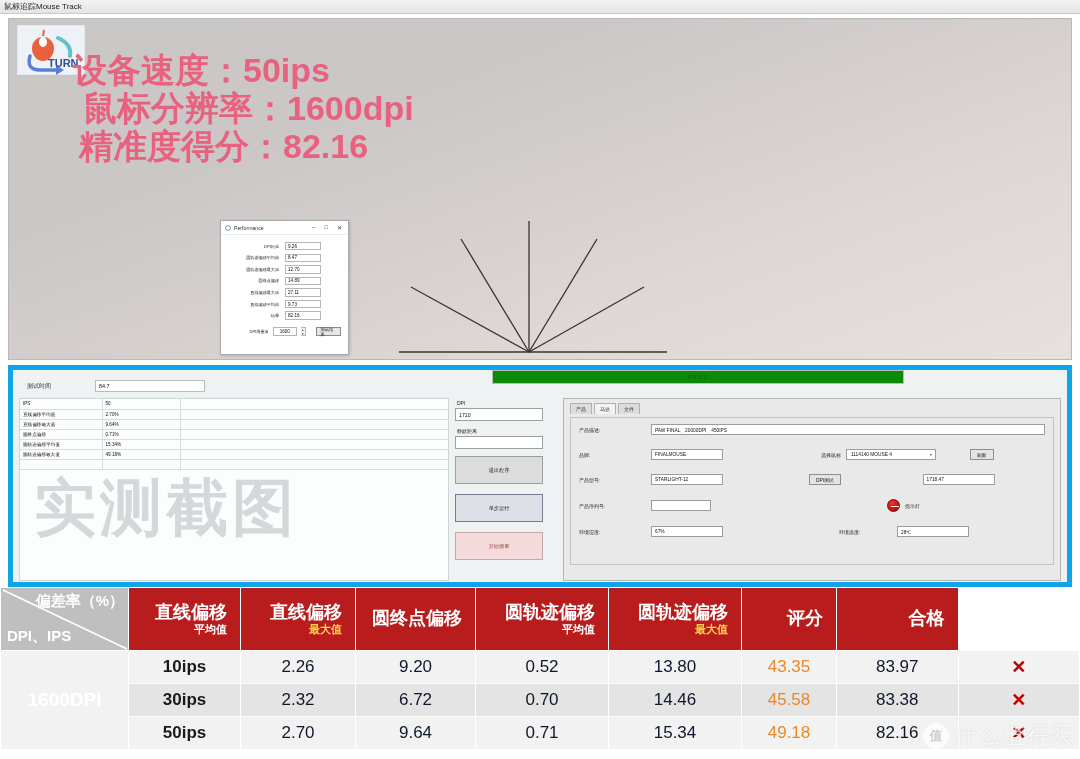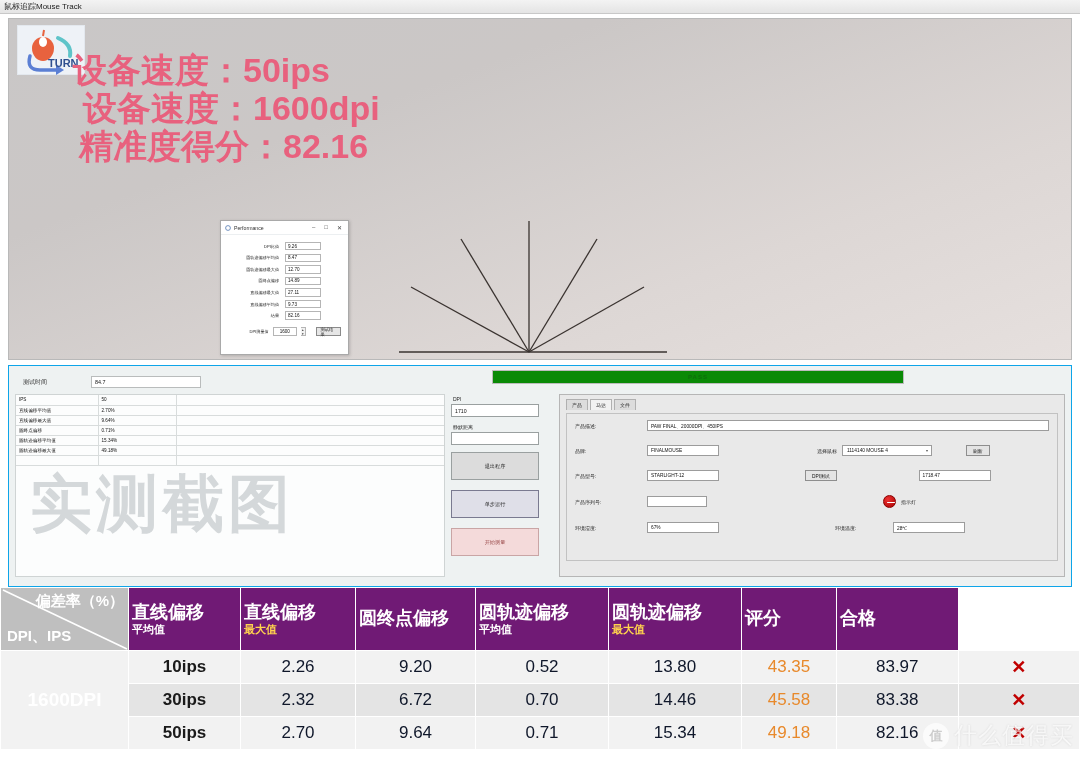--- a/index.html
+++ b/index.html
@@ -105,21 +105,21 @@
   }
 
   
   .fan { position: absolute; left: 380px; top: 190px; }
 
   
   .app {
     margin: 5px 8px 0 8px;
     height: 222px;
     background: #eef2f2;
-    border: 1px solid #0ea5e9;
+    border: 5px solid #0ea5e9;
     position: relative;
   }
   .app-toprow { display:flex; align-items:center; height: 26px; padding: 6px 0 0 14px; }
   .app-toprow-lbl { font-size:6px; color:#333; width:68px; }
   .time-input {
     width: 110px; height: 12px; border:1px solid #b9bcbc; background:#fff;
     font-size:5.4px; padding-left:3px; display:flex; align-items:center; color:#111;
   }
   .passbar {
     position:absolute; left:492px; top:370px;
@@ -222,22 +222,22 @@
     width: 128px; background:#bfbfbf; padding:0; position:relative; height:63px;
   }
   .diag-svg { position:absolute; inset:0; }
   .diag-top {
     position:absolute; right:4px; top:4px; color:#fff; font-size:15px; font-weight:bold;
   }
   .diag-bot {
     position:absolute; left:6px; bottom:4px; color:#fff; font-size:15px; font-weight:bold;
   }
   .th-blue {
-    background:#701a75; color:#fff; text-align:left; vertical-align:middle;
-    font-size:18px; font-weight:bold; line-height:1.1; padding: 3px 3px;
+    background:#b91c1c; color:#fff; text-align:right; vertical-align:middle;
+    font-size:18px; font-weight:bold; line-height:1.1; padding: 3px 13px;
   }
   .th-sub { display:block; font-size:11px; font-weight:bold; margin-top:1px; }
   .th-sub.gold { color:#ffd34d; }
 
   .dpi-cell {
     background:#5aa637; color:#fff; text-align:center;
     font-size:19px; font-weight:bold; vertical-align:middle;
   }
   .rtable td.ips {
     text-align:center; font-size:17px; font-weight:bold; color:#1a1a1a;
@@ -279,21 +279,21 @@
       <path d="M25 10 l1 -6" stroke="#e8623e" stroke-width="2" fill="none"></path>
       <path d="M40 12 q14 6 12 18" stroke="#5fc4c9" stroke-width="4" fill="none" stroke-linecap="round"></path>
       <path d="M12 30 q-4 14 10 14 l18 0" stroke="#5b7fd4" stroke-width="3.5" fill="none" stroke-linecap="round"></path>
       <path d="M38 39 l8 5 l-8 5z" fill="#5b7fd4"></path>
       <text x="30" y="41" font-family="Liberation Sans, sans-serif" font-size="11" font-weight="bold" fill="#2f4f8f">TURN</text>
     </svg>
   </div>
 
   <div class="hero-lines">
     <div class="hero-line hl1">设备速度：50ips</div>
-    <div class="hero-line hl2">设备速度：1600dpi</div>
+    <div class="hero-line hl2">鼠标分辨率：1600dpi</div>
     <div class="hero-line hl3">精准度得分：82.16</div>
   </div>
 
 
 
   <svg class="fan" width="290" height="150" viewBox="0 0 290 150">
     <g stroke="#3a3330" stroke-width="1.3" fill="none">
       <line x1="10" y1="143" x2="278" y2="143"></line>
       <line x1="140" y1="143" x2="140" y2="12"></line>
       <line x1="140" y1="143" x2="72" y2="30"></line>

